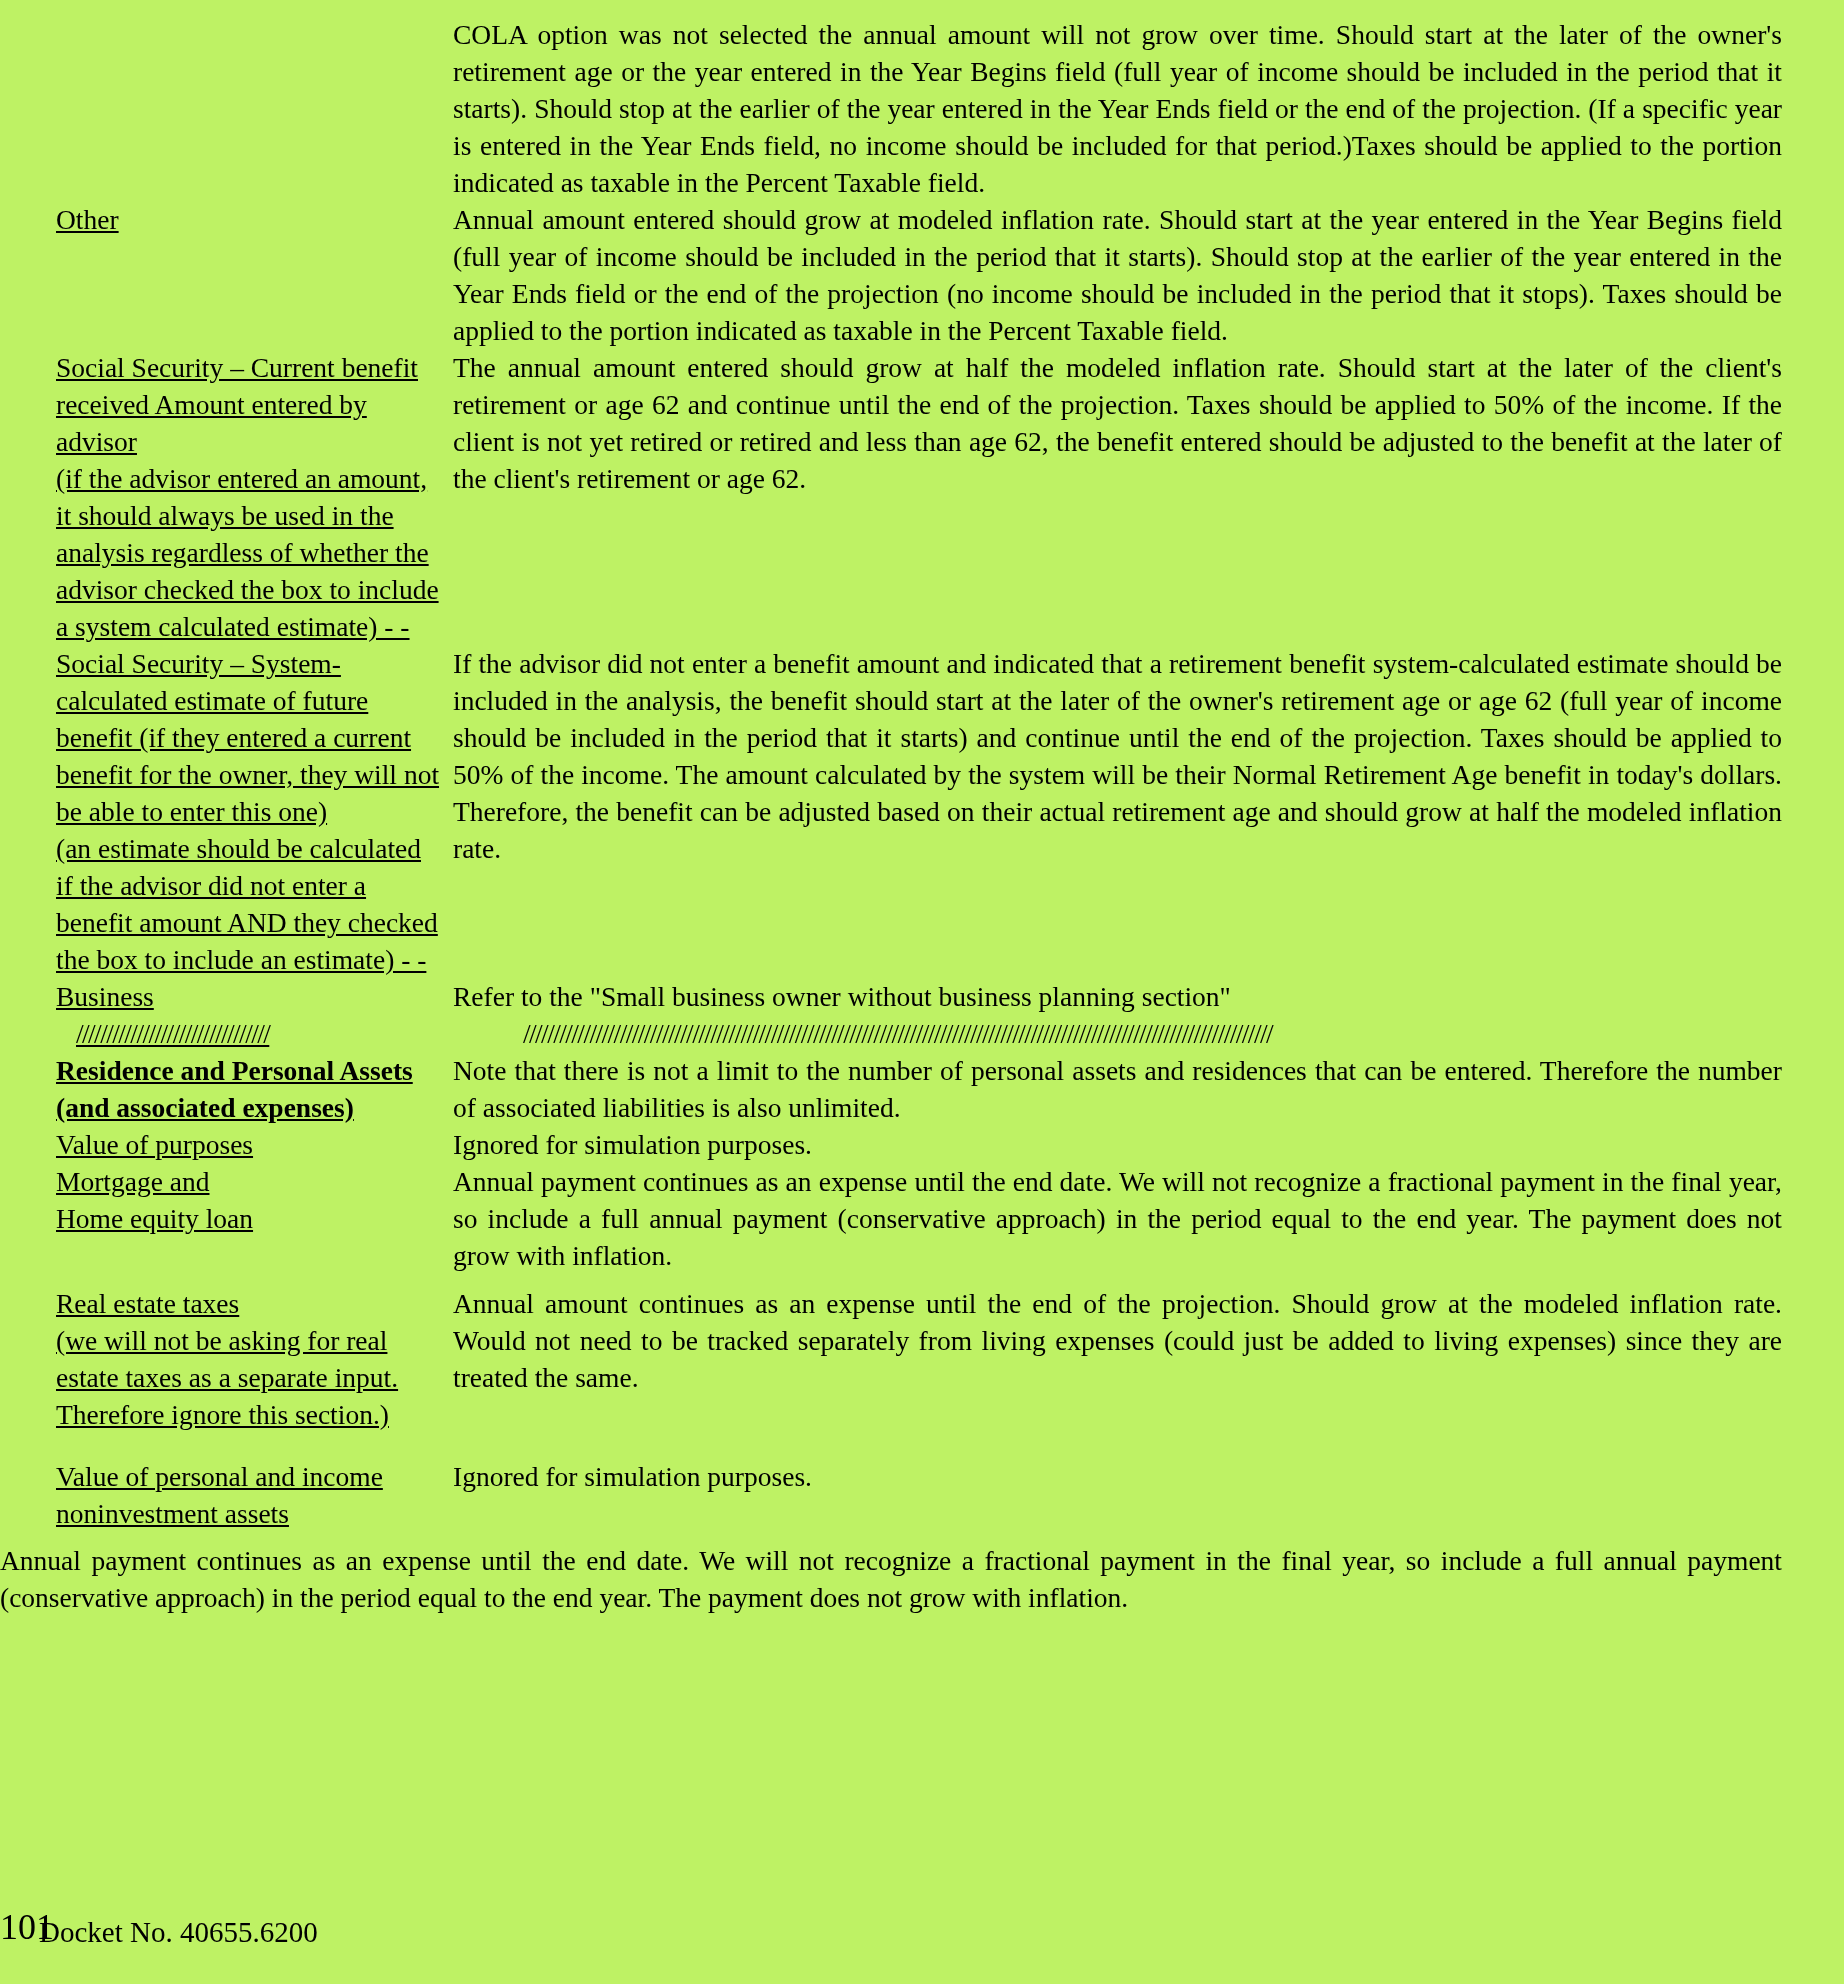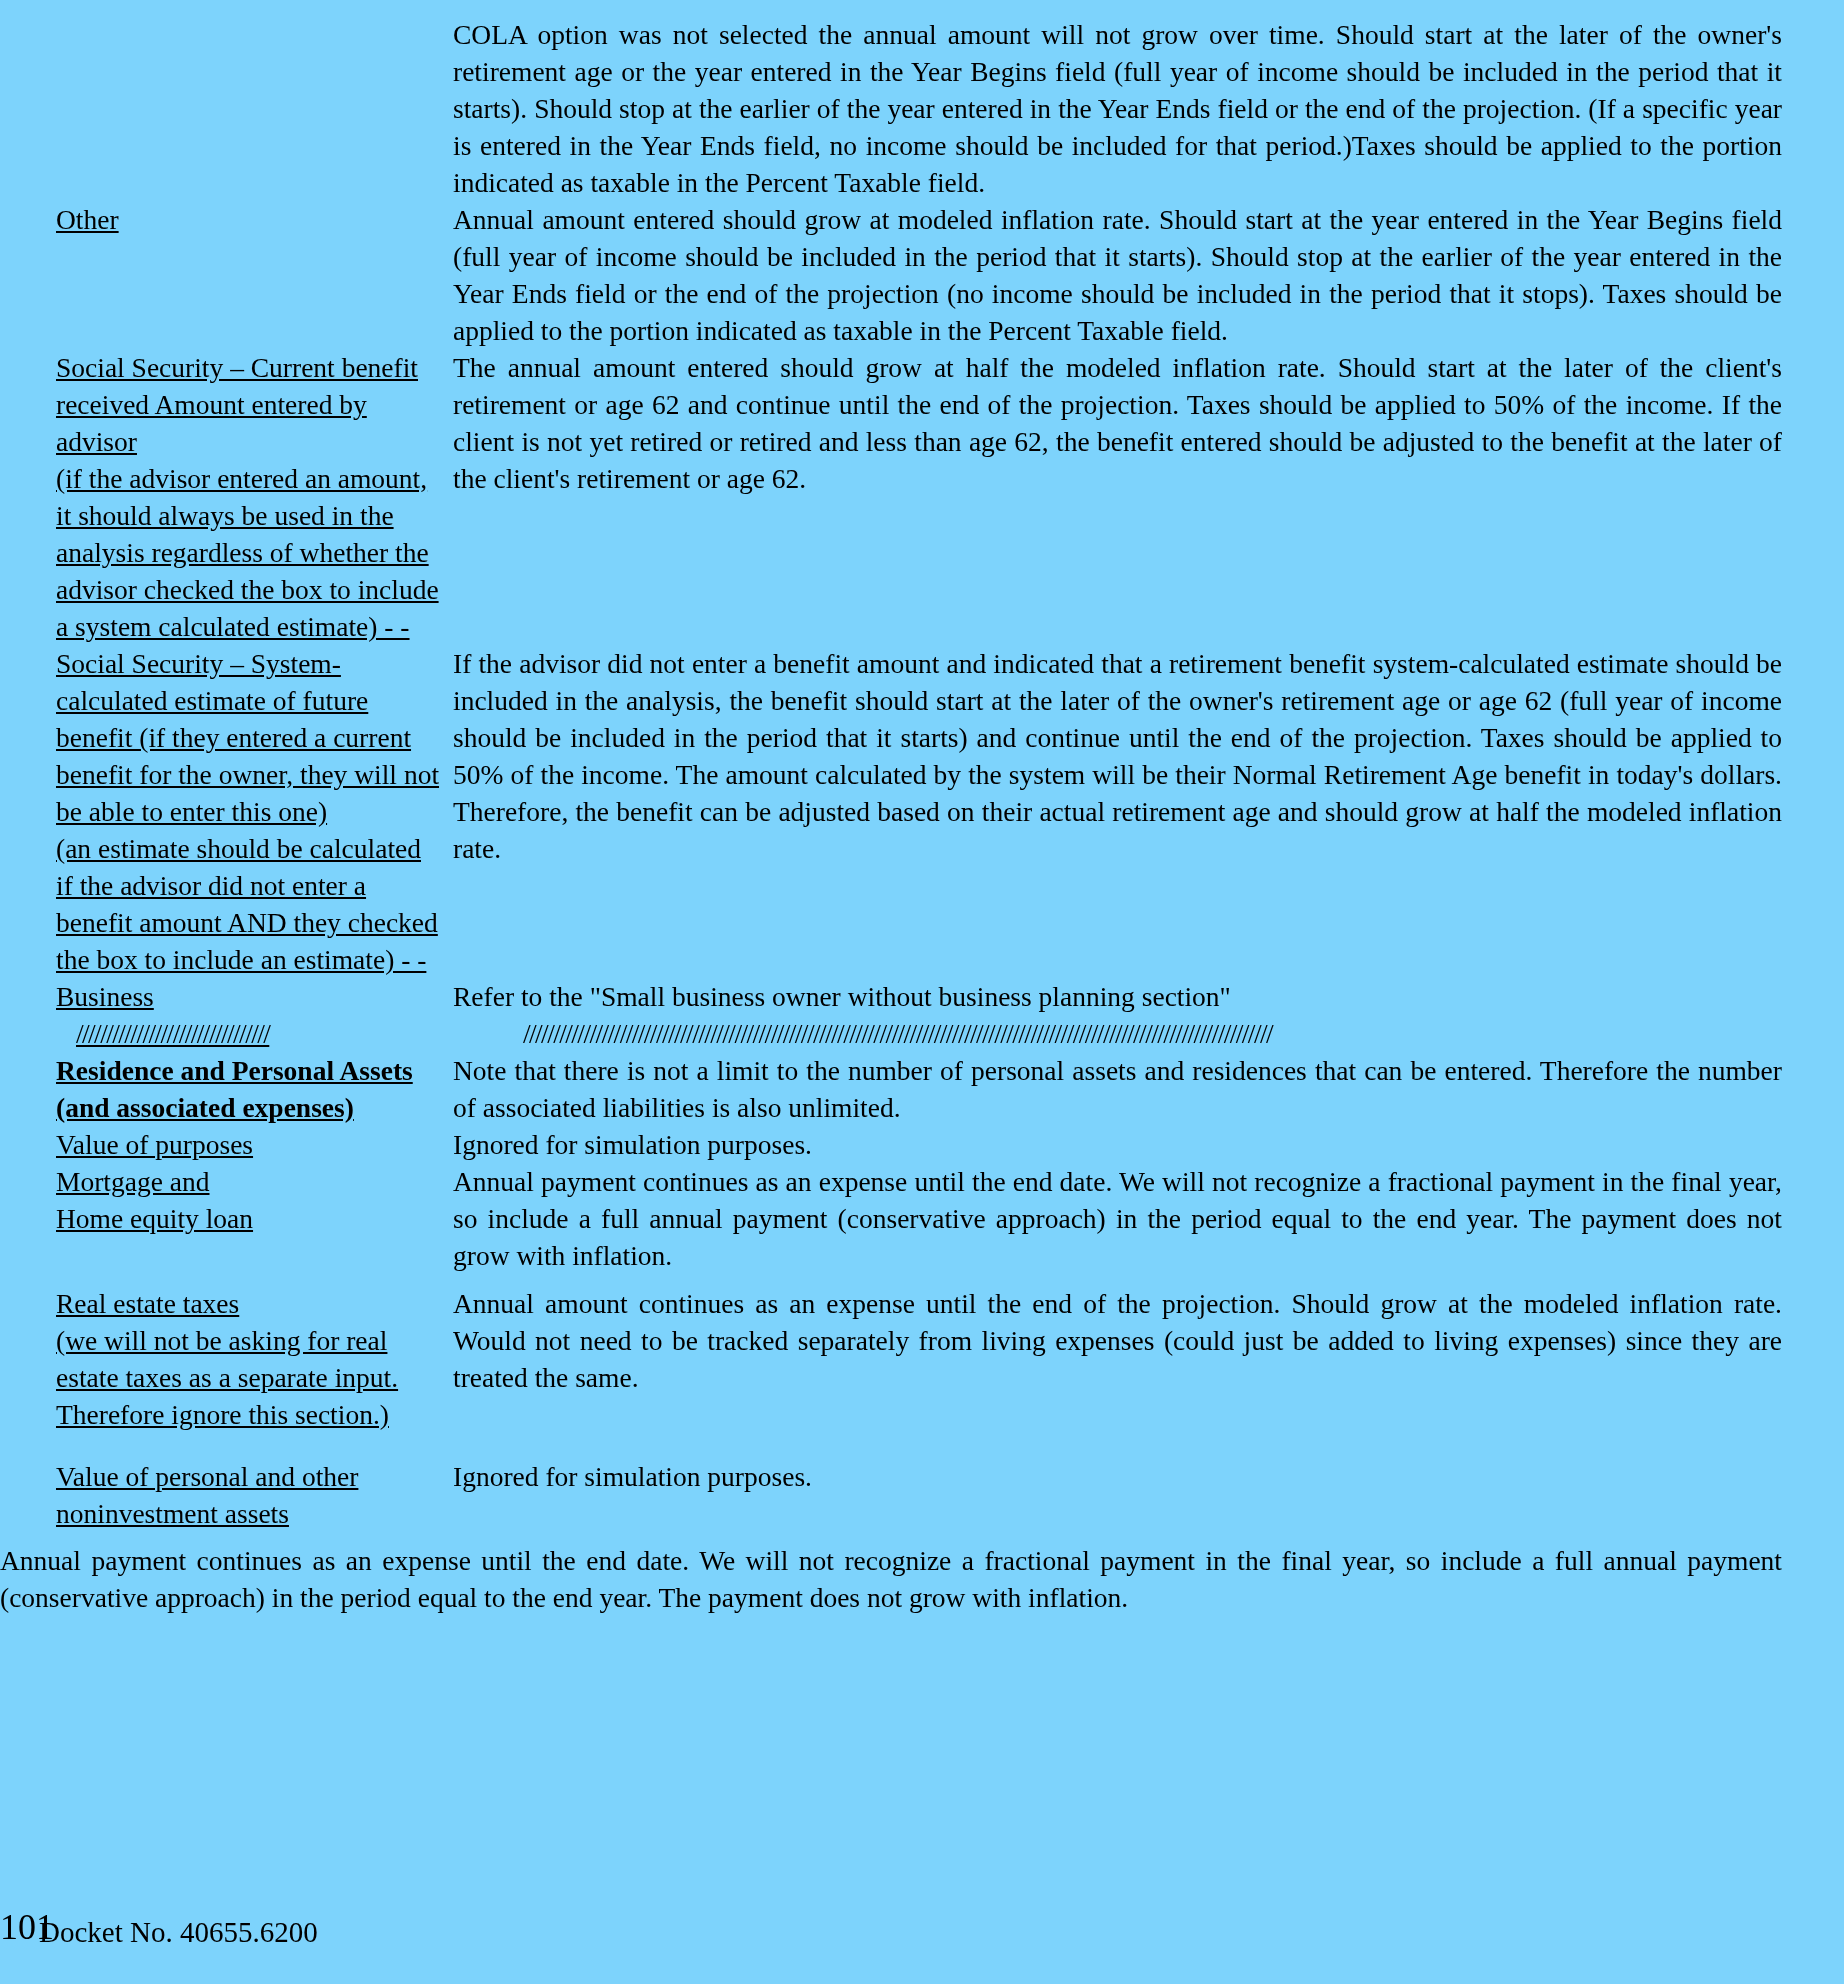--- a/index.html
+++ b/index.html
@@ -8,21 +8,21 @@
     background: #ffffff;
   }
   body {
     font-family: "Liberation Serif", "DejaVu Serif", serif;
     color: #000000;
   }
   .page {
     position: relative;
     width: 1845px;
     height: 1985px;
-    background: #7dd3fc;
+    background: #bef264;
     box-sizing: border-box;
     overflow: hidden;
   }
 
   .content {
     position: absolute;
     left: 0;
     top: 0;
     width: 1845px;
     padding-top: 16.3px;
@@ -163,21 +163,21 @@
     <div class="spacer-xs"></div>
 
     <div class="row">
       <div class="col-label">Real estate taxes<br>(we will not be asking for real estate taxes as a separate input.  Therefore ignore this section.)</div>
       <div class="col-body">Annual amount continues as an expense until the end of the projection.  Should grow at the modeled inflation rate.  Would not need to be tracked separately from living expenses (could just be added to living expenses) since they are treated the same.</div>
     </div>
 
     <div class="spacer-sm"></div>
 
     <div class="row">
-      <div class="col-label">Value of personal and other noninvestment assets</div>
+      <div class="col-label">Value of personal and income noninvestment assets</div>
       <div class="col-body">Ignored for simulation purposes.</div>
     </div>
 
     <div class="spacer-xs"></div>
 
     <div class="row">
       <div class="col-body">Annual payment continues as an expense until the end date.  We will not recognize a fractional payment in the final year, so include a full annual payment (conservative approach) in the period equal to the end year.  The payment does not grow with inflation.</div>
     </div>
 
   </div>

